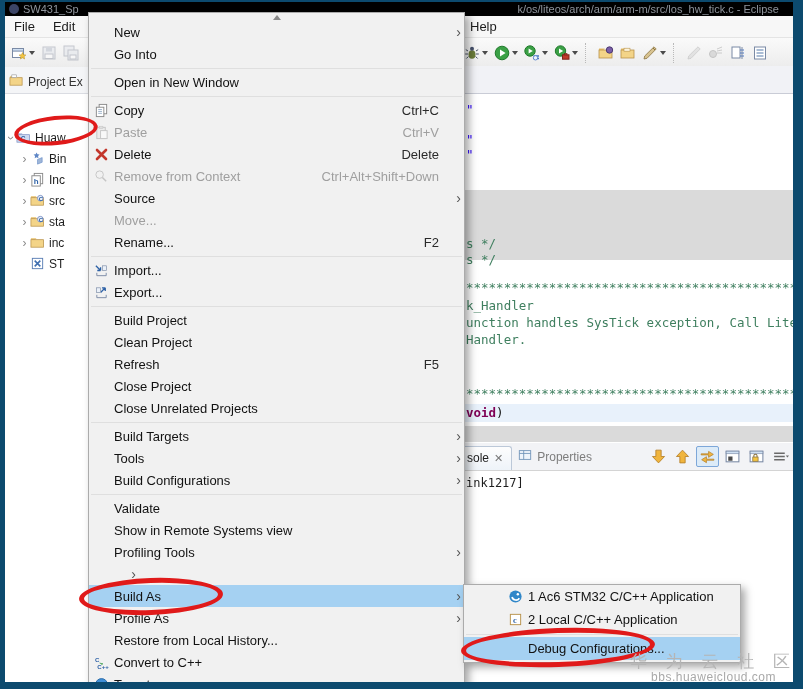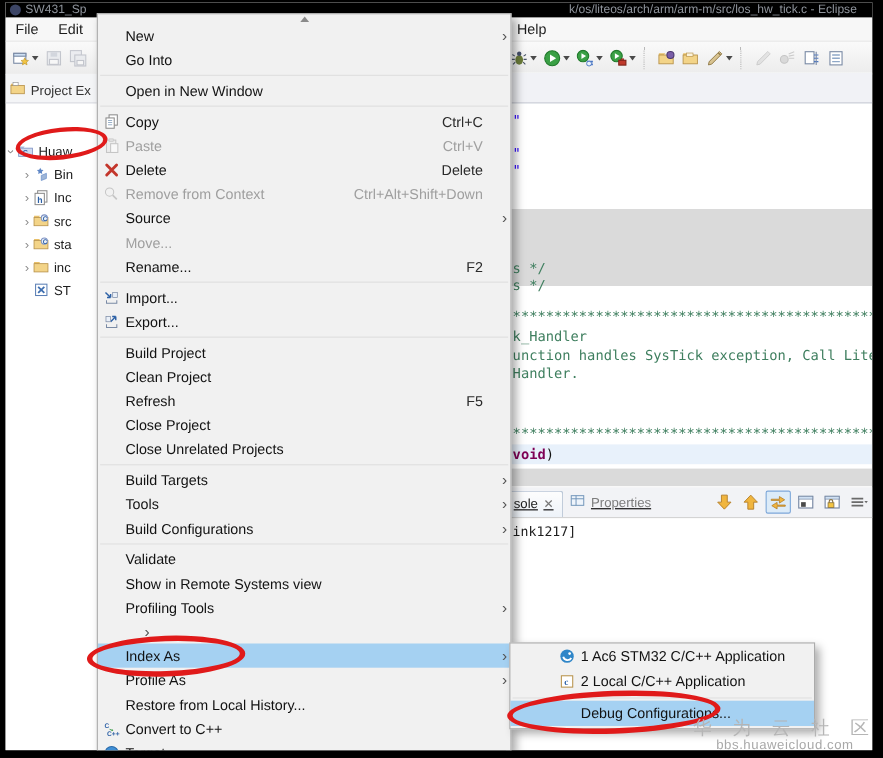--- a/index.html
+++ b/index.html
@@ -1,16 +1,16 @@
 <!DOCTYPE html>
 <html style="--hl: #a5d1f2; --red: #e01a1a; --green: #3f7f5f; --purple: #7f0055; --blue: #2a00ff;"><head>
 <meta charset="utf-8">
 <style>
   html,body{margin:0;padding:0;background:#222;}
-  .screen{position:relative;width:803px;height:689px;background:#000000;overflow:hidden;
+  .screen{position:relative;width:803px;height:689px;background:#0c4a6e;overflow:hidden;
           font-family:"Liberation Sans",sans-serif;-webkit-font-smoothing:antialiased;}
   .window{position:absolute;left:5px;top:2px;width:788px;height:680px;background:#f2f2f2;overflow:hidden;}
 
   
   .titlebar{position:absolute;left:0;top:0;width:100%;height:14px;background:#000;color:#8f949c;
             font-size:11px;display:flex;justify-content:space-between;align-items:center;padding:0 14px 0 4px;box-sizing:border-box;}
   .titlebar .tleft{display:flex;align-items:center;gap:4px;}
   .tb-ico{width:10px;height:10px;border-radius:50%;background:#3c4566;display:inline-block;}
 
   
@@ -48,21 +48,21 @@
   .ed-head{position:absolute;left:0;top:0;width:100%;height:27px;background:#f1f2f6;border-bottom:1px solid #c9ccd6;}
   .frag{position:absolute;left:6px;white-space:pre;}
   .blue{color:var(--blue);}
   .selblock{position:absolute;left:0;width:100%;background:#dadada;}
   .kwline{position:absolute;left:0;width:100%;height:18px;background:#e8f1fb;}
   .kw{color:var(--purple);font-weight:bold;}
   .plain{color:#111;}
 
   
   .console{position:absolute;left:455px;top:441px;width:333px;height:239px;background:#fff;}
-  .con-tabs{position:relative;height:27px;background:#f2f3f6;border-bottom:1px solid #d4d4d4;display:flex;align-items:flex-end;text-decoration:underline;}
+  .con-tabs{position:relative;height:27px;background:#f2f3f6;border-bottom:1px solid #d4d4d4;display:flex;align-items:flex-end;}
   .ctab{display:flex;align-items:center;gap:5px;font-size:12px;padding:4px 8px 5px 6px;}
   .ctab.active{background:linear-gradient(#fdfdfd,#eef3f9);border:1px solid #bcc8d8;border-bottom:none;
                border-radius:3px 3px 0 0;color:#222;}
   .ctab.inactive{color:#7d7d7d;}
   .ctab svg{width:14px;height:14px;}
   .ctab-x{color:#777;font-size:11px;}
   .con-tools{position:absolute;right:2px;top:3px;display:flex;align-items:center;gap:3px;}
   .con-tools .tbtn svg{width:17px;height:17px;}
   .tbtn.boxed{background:#dcebf8;border:1px solid #7da7d9;border-radius:2px;}
   .con-body{font-family:"DejaVu Sans Mono",monospace;font-size:12px;color:#1e1e1e;padding:5px 6px;}
@@ -615,21 +615,21 @@
           <span class="mi-sc"></span>
           <span class="mi-ar">›</span>
         </div>
         <div class="mi">
           <span class="mi-ic"></span>
           <span class="mi-sc"></span>
           <span class="mi-ar">›</span>
         </div>
         <div class="mi hl">
           <span class="mi-ic"></span>
-          <span class="mi-lb">Index As</span>
+          <span class="mi-lb">Build As</span>
           <span class="mi-sc"></span>
           <span class="mi-ar">›</span>
         </div>
         <div class="mi">
           <span class="mi-ic"></span>
           <span class="mi-lb">Profile As</span>
           <span class="mi-sc"></span>
           <span class="mi-ar">›</span>
         </div>
         <div class="mi">

